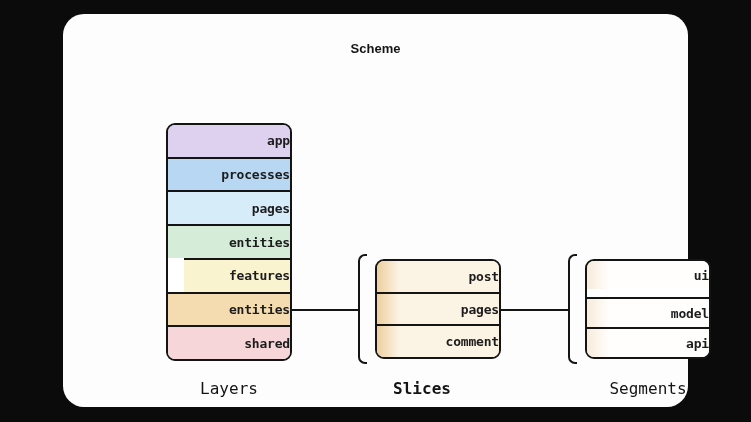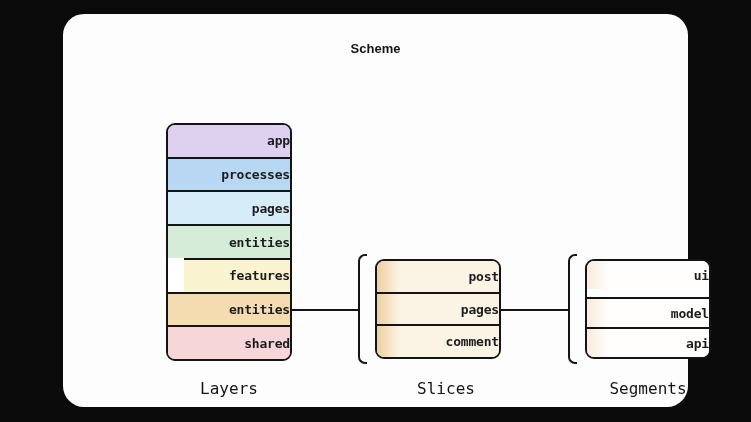--- a/index.html
+++ b/index.html
@@ -75,21 +75,21 @@
   .stack-caption {
     position: absolute;
     top: 365px;
     width: 126px;
     text-align: center;
     font-size: 16px;
     font-weight: 500;
     color: #141414;
   }
   .caption-layers   { left: 103px; }
-  .caption-slices   { left: 320px; }
+  .caption-slices   { left: 296px; font-weight: bold; }
   .caption-segments { left: 522px; }
 </style>
 </head>
 <body>
 
 <div class="card">
 
   <div class="title">Scheme</div>
 
   <div class="stack stack-layers">

